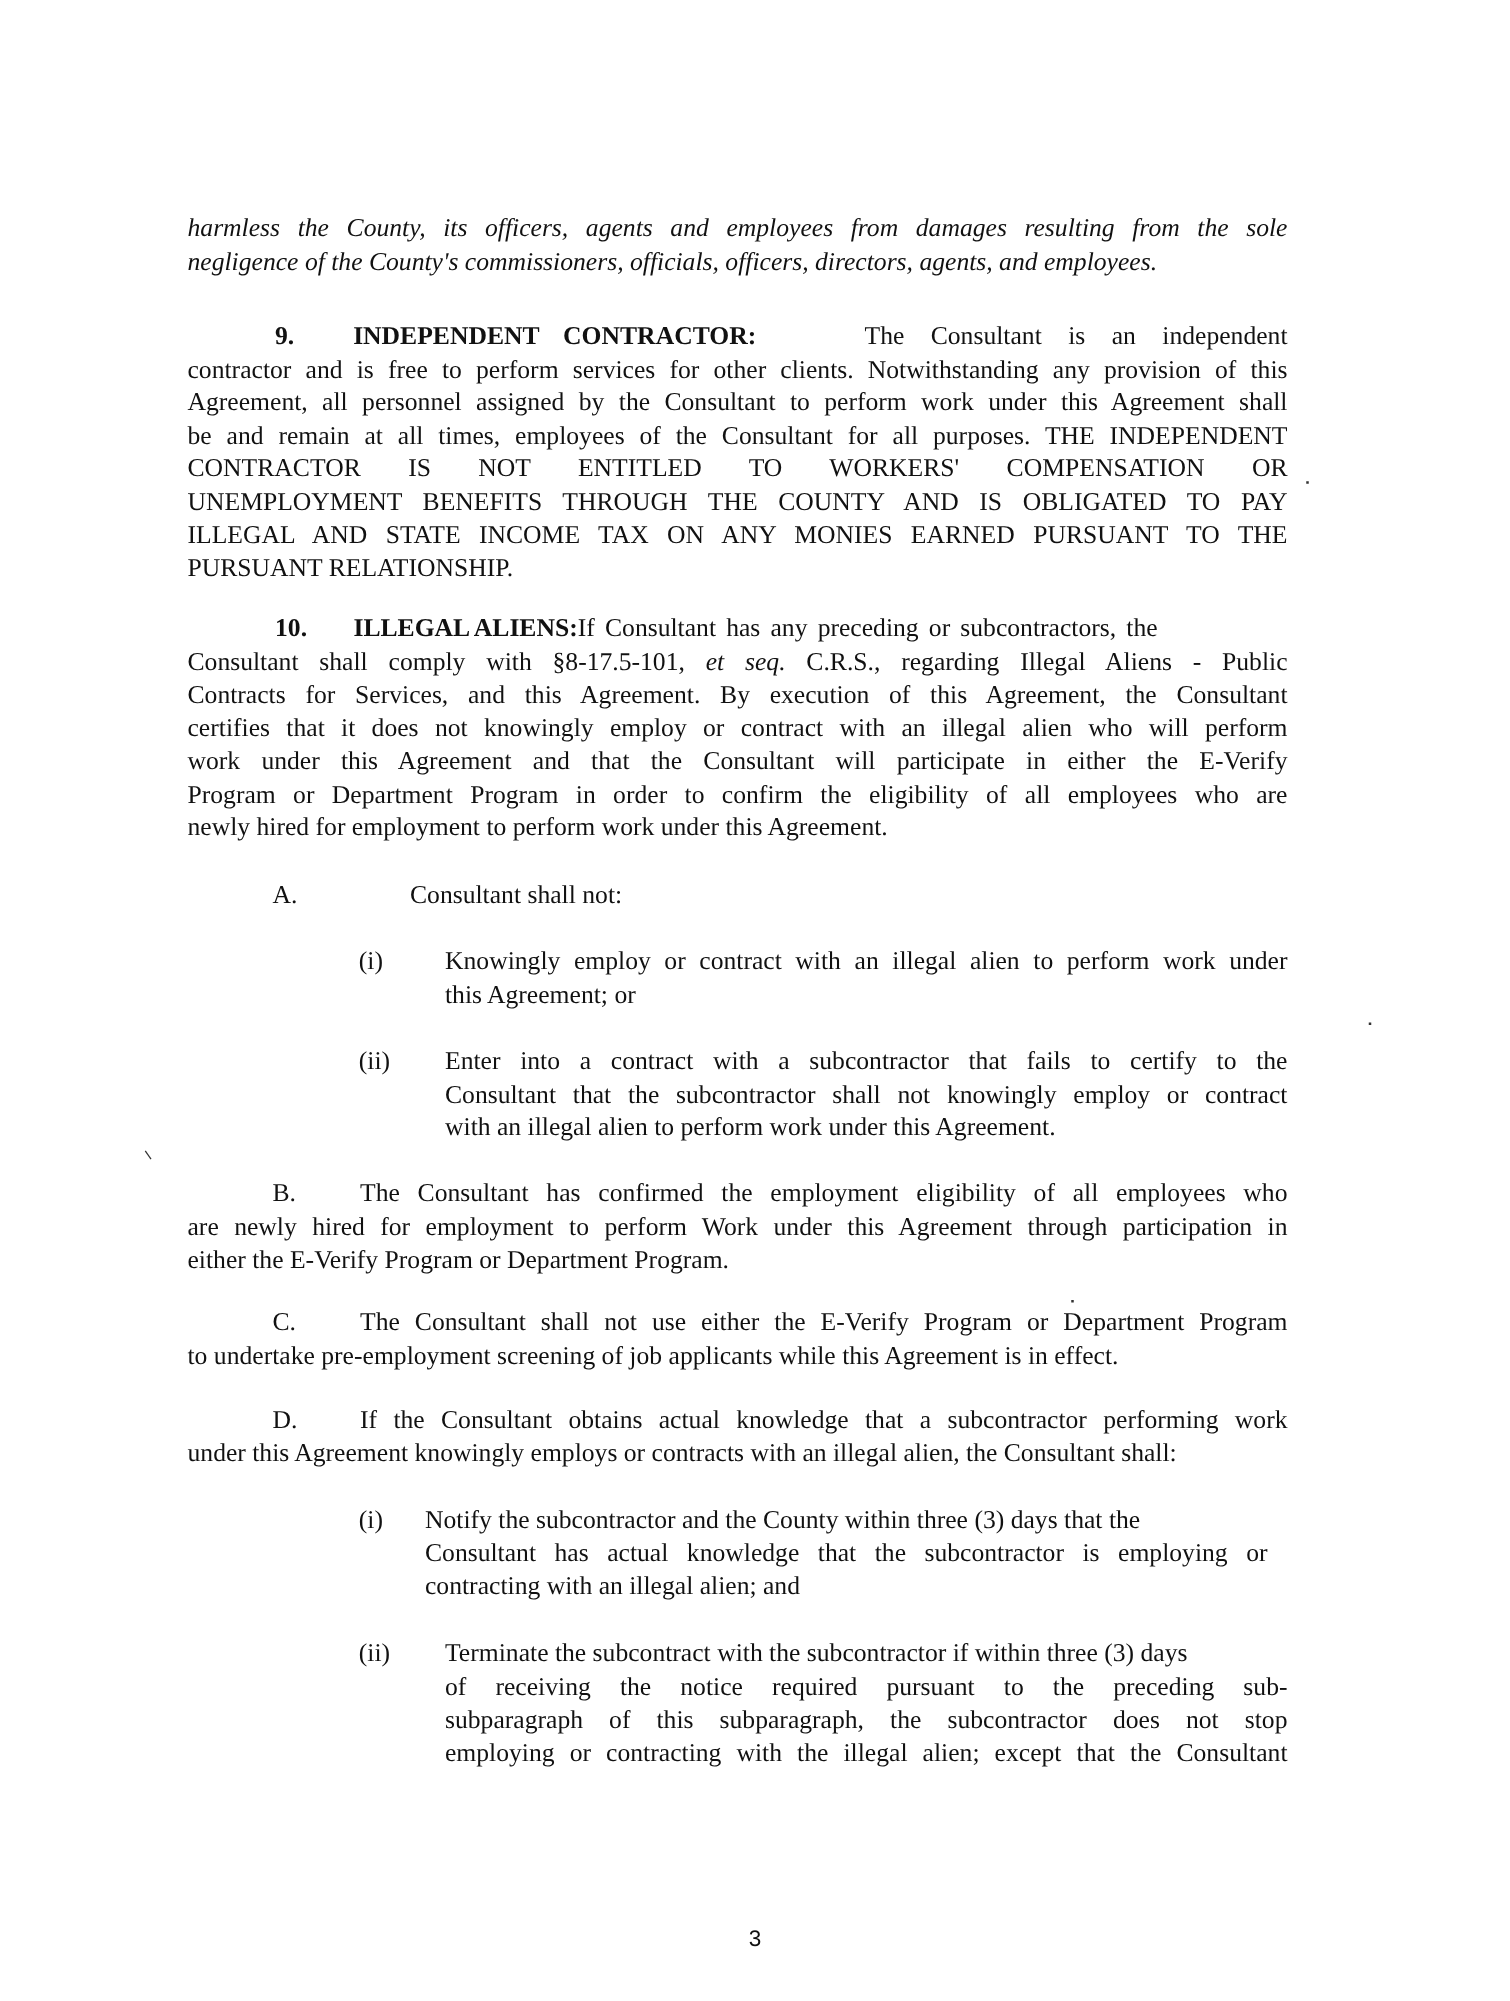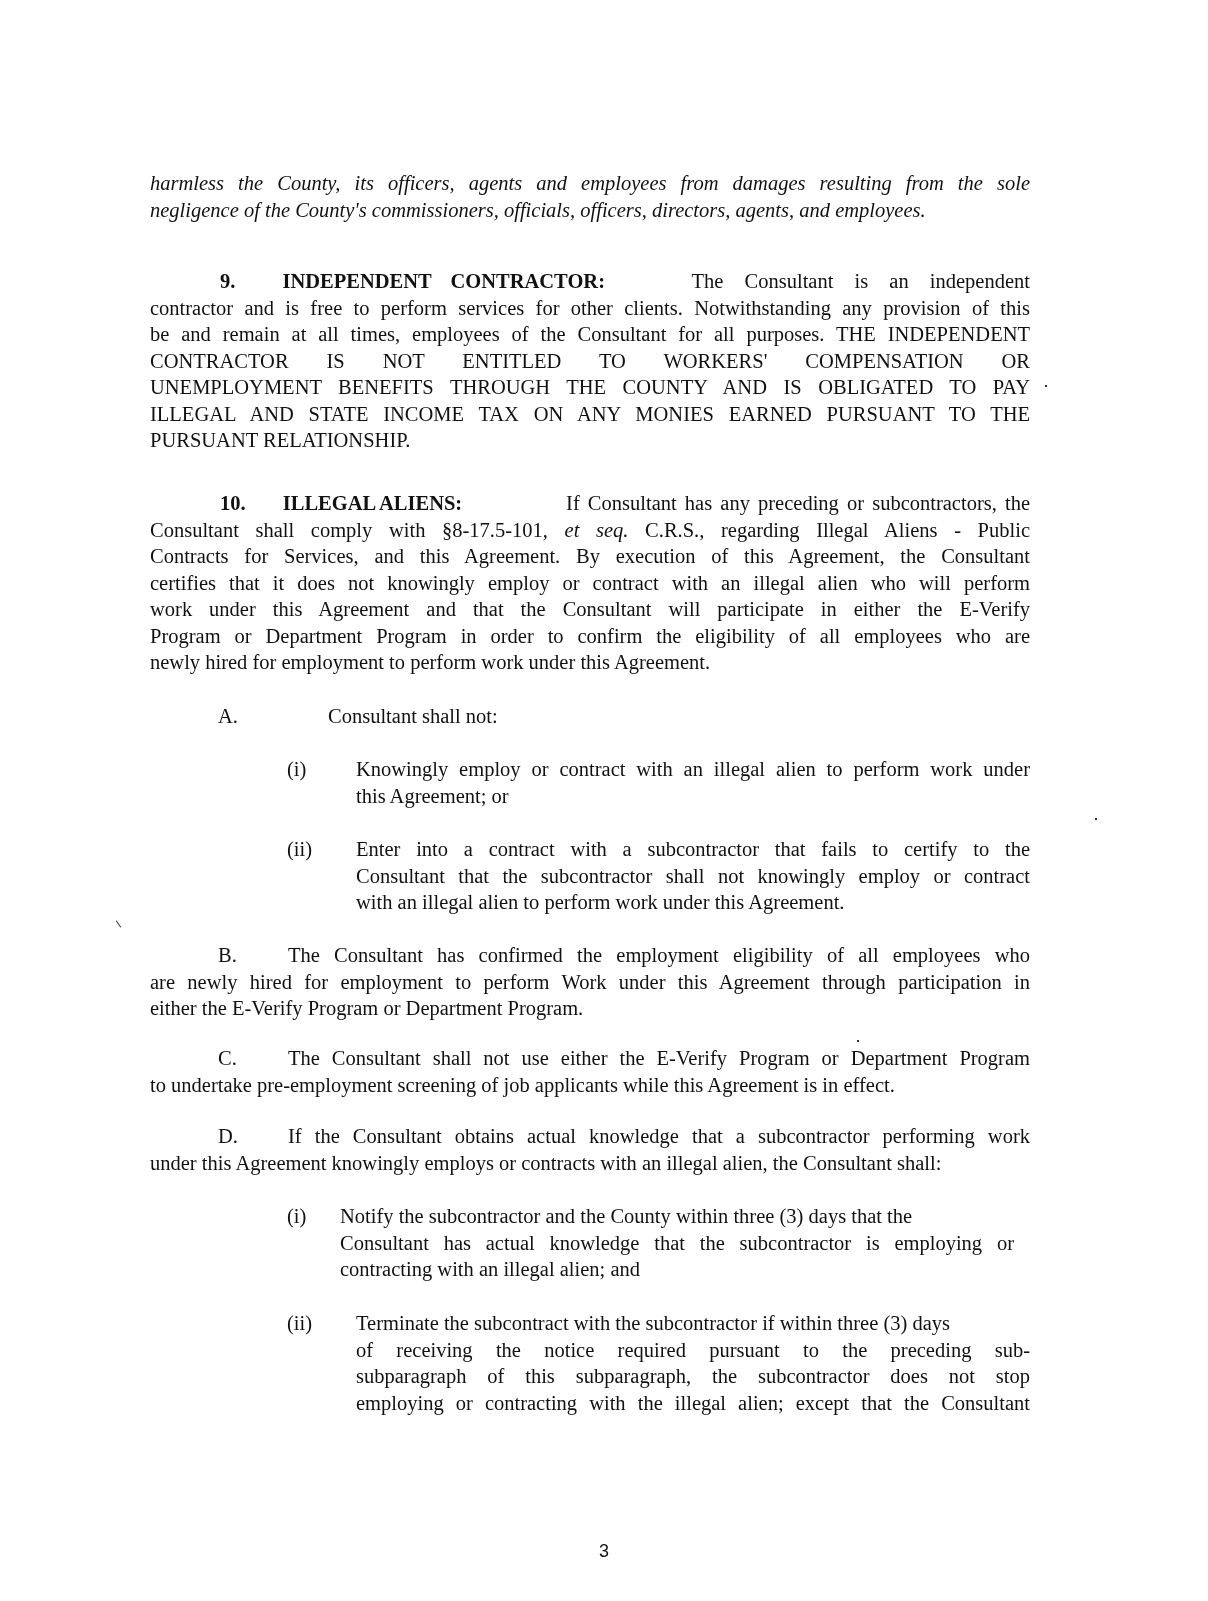--- a/index.html
+++ b/index.html
@@ -19,38 +19,39 @@
 </head>
 <body>
 
 <div class="page">
 
   <div class="blk" style="left:150px; top:170px; width:880px;font-style:italic;">
     <span class="jl">harmless the County, its officers, agents and employees from damages resulting from the sole</span>
     <span class="line">negligence of the County's commissioners, officials, officers, directors, agents, and employees.</span>
   </div>
 
-  <div class="blk" style="left:150px; top:268px; width:880px;">
+  <div class="blk" style="left:150px; top:256px; width:880px;">
     <div style="display:flex; justify-content:space-between;">
       <span style="padding-left:70px;">
         <span class="b">9.</span>
         <span class="b" style="margin-left:42px; word-spacing:14px;">INDEPENDENT CONTRACTOR:</span>
       </span>
       <span style="word-spacing:16px;">The Consultant is an independent</span>
     </div>
     <span class="jl">contractor and is free to perform services for other clients.  Notwithstanding any provision of this</span>
+    <span class="jl">Agreement, all personnel assigned by the Consultant to perform work under this Agreement shall</span>
     <span class="jl">be and remain at all times, employees of the Consultant for all purposes.  THE INDEPENDENT</span>
     <span class="jl">CONTRACTOR IS NOT ENTITLED TO WORKERS' COMPENSATION OR</span>
     <span class="jl">UNEMPLOYMENT BENEFITS THROUGH THE COUNTY AND IS OBLIGATED TO PAY</span>
     <span class="jl">ILLEGAL AND STATE INCOME TAX ON ANY MONIES EARNED PURSUANT TO THE</span>
     <span class="line">PURSUANT RELATIONSHIP.</span>
   </div>
 
   <div class="blk" style="left:150px; top:490px; width:880px;">
-    <div style="display:flex; justify-content:space-between;">
+    <div style="display:flex; justify-content:flex-start;">
       <span style="padding-left:70px;">
         <span class="b">10.</span>
         <span class="b" style="margin-left:32px;">ILLEGAL ALIENS:</span>
       </span>
       <span style="word-spacing:3px;">If Consultant has any preceding or subcontractors, the</span>
     </div>
     <div class="jl">
       <span>Consultant shall comply with §8-17.5-101,</span>
       <span class="i">et seq.</span>
       <span>C.R.S., regarding Illegal Aliens - Public</span>

